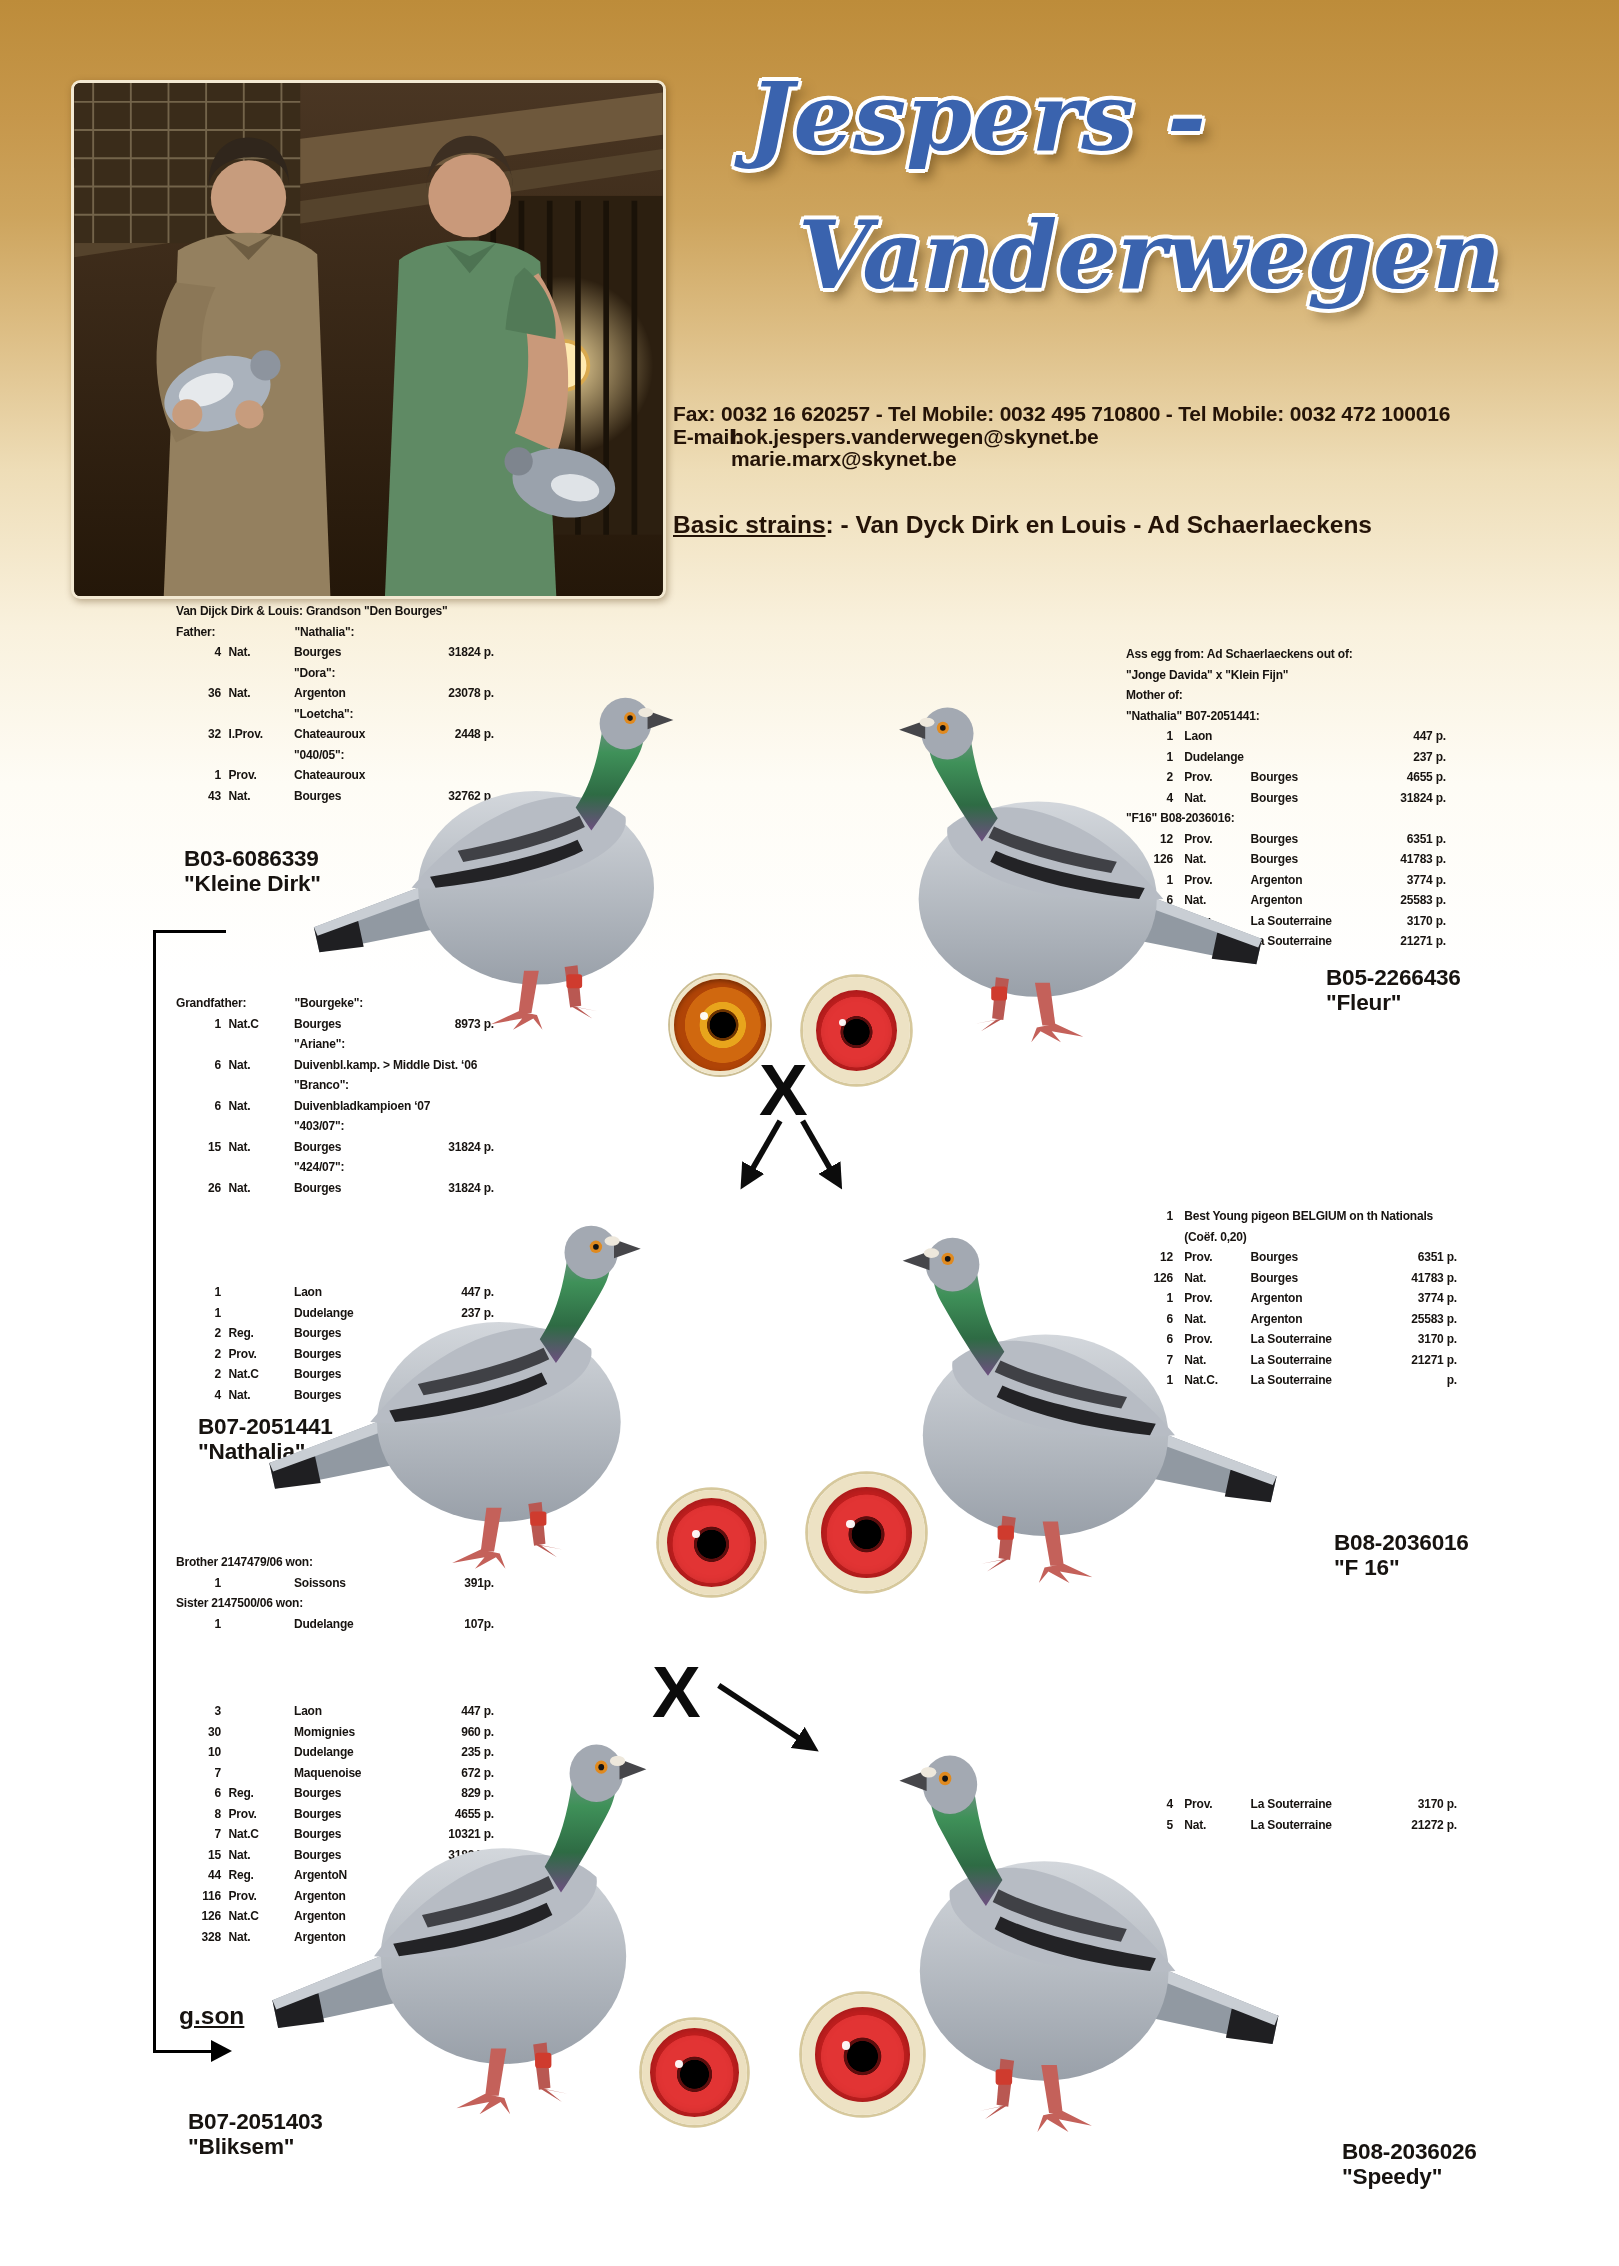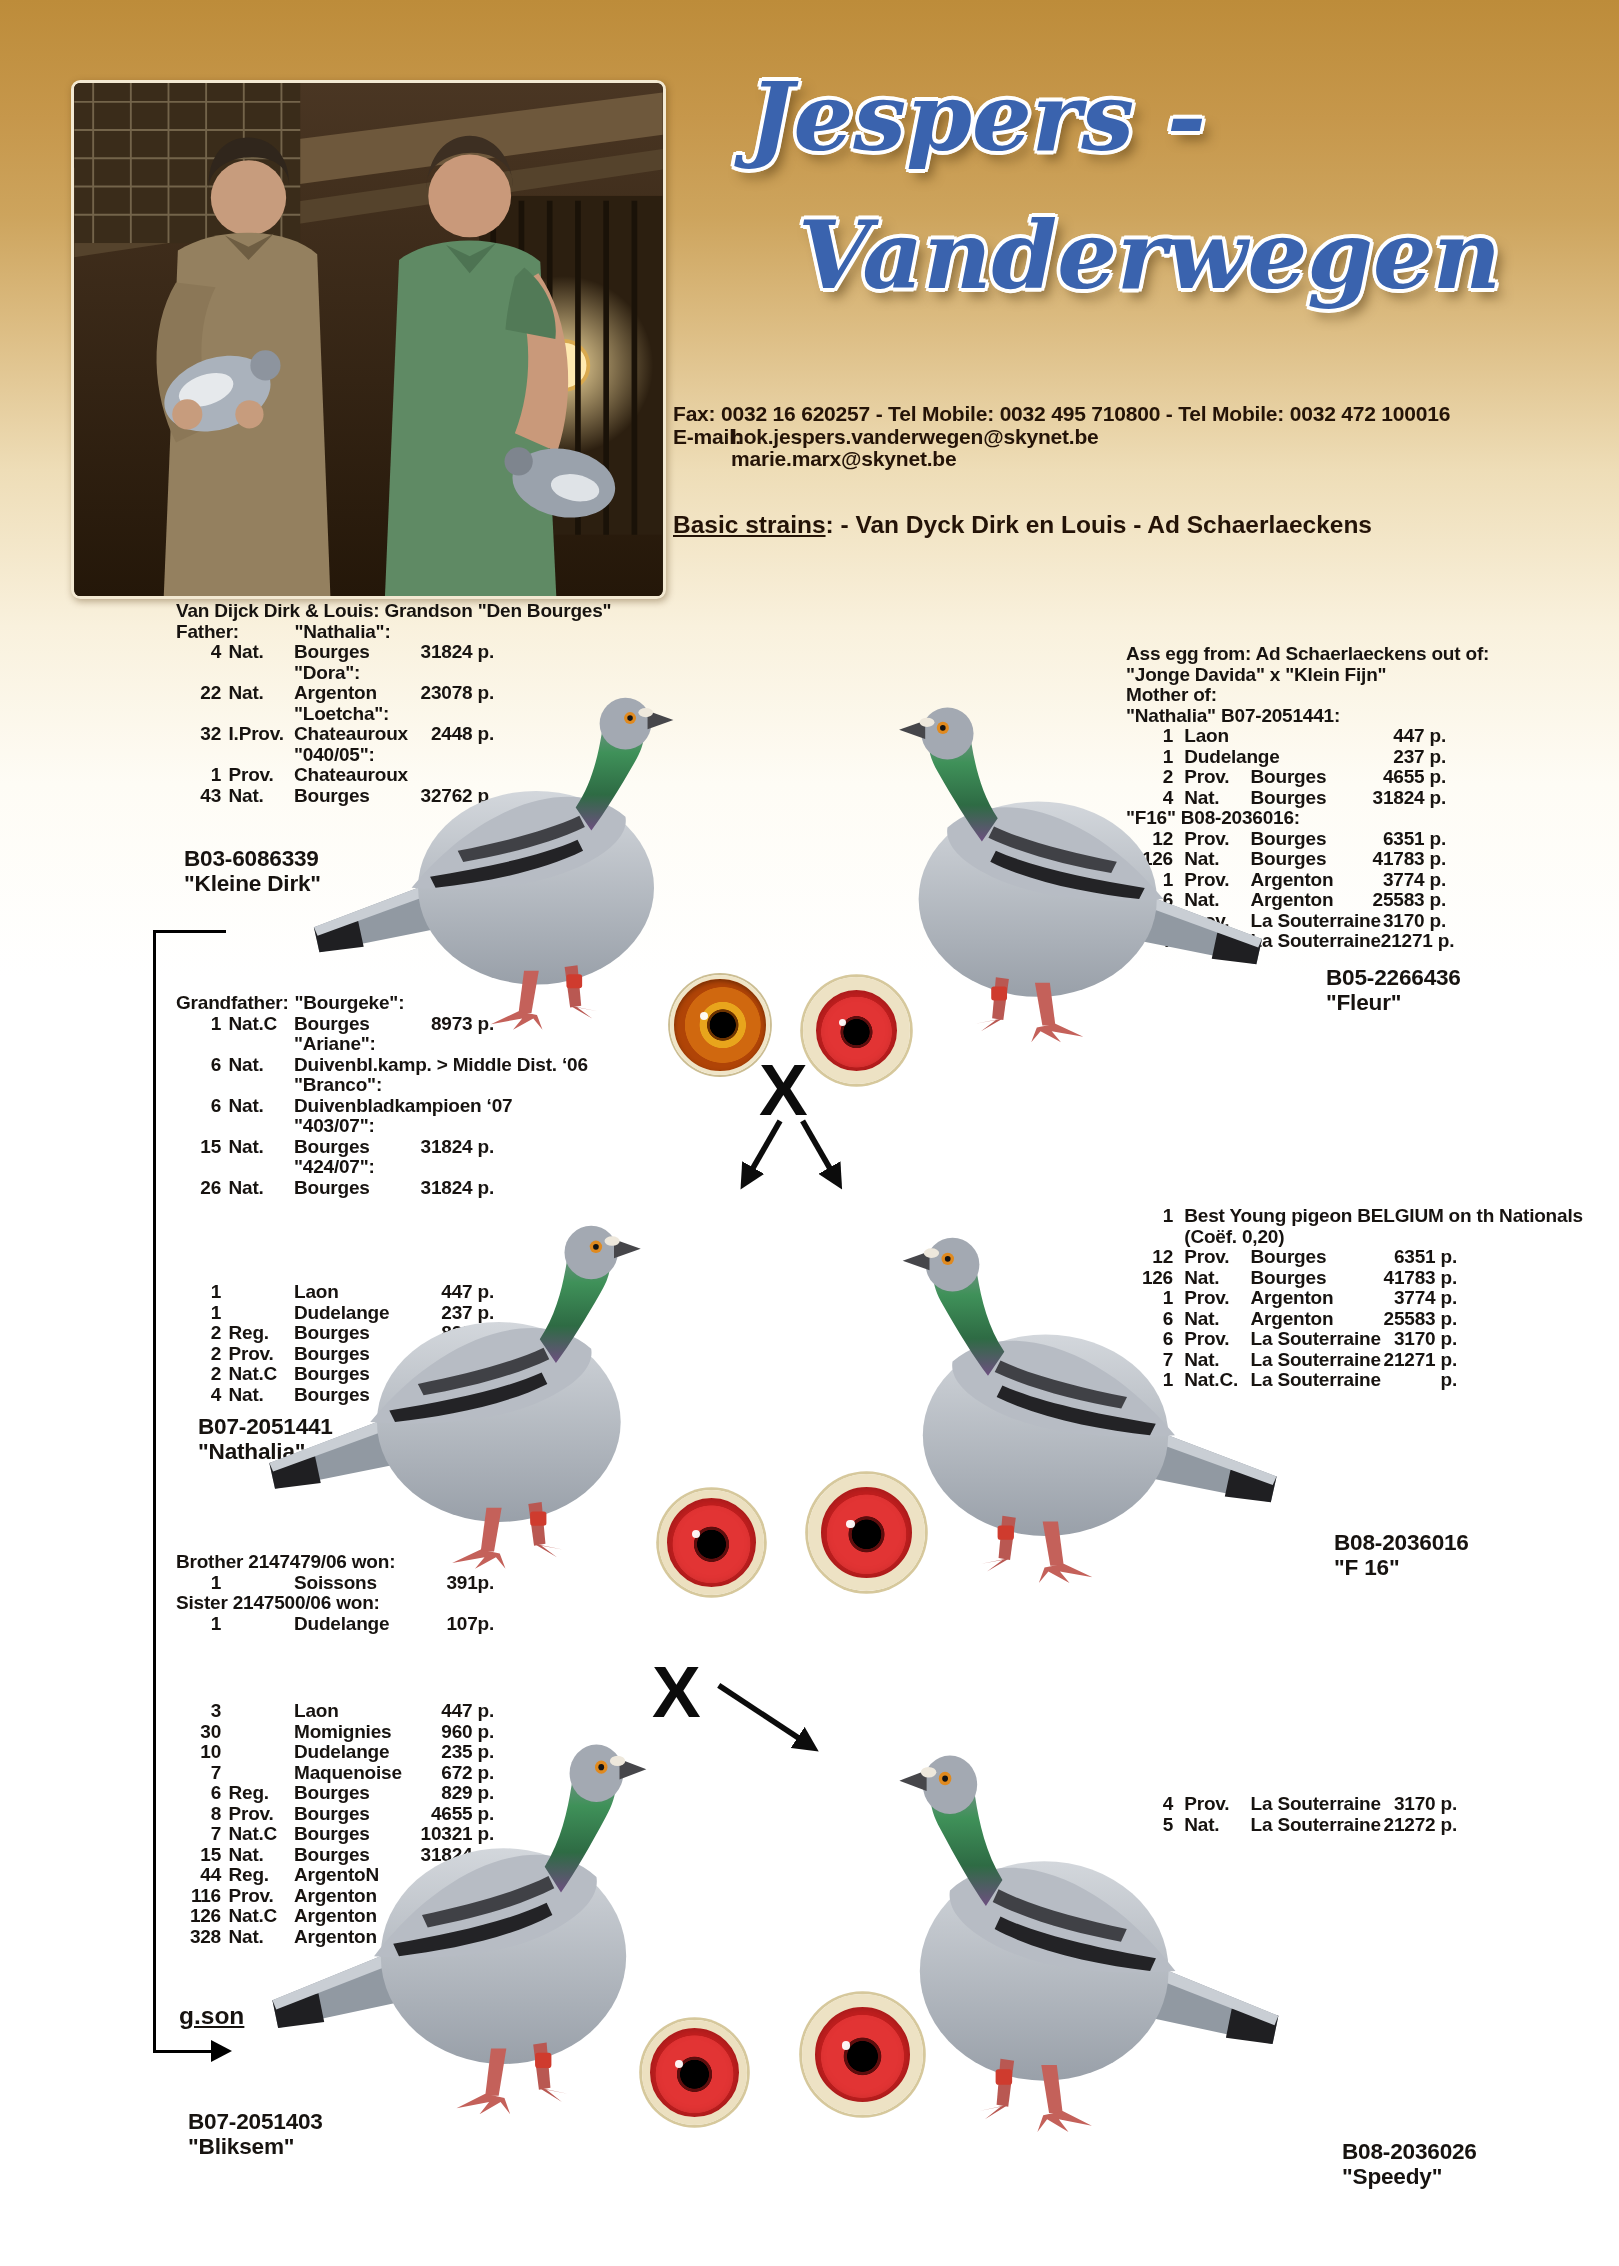--- a/index.html
+++ b/index.html
@@ -21,21 +21,21 @@
   #title1{left:749px;top:62px;font-size:94px;}
   #title2{left:798px;top:200px;font-size:94px;}
   
   .contact{position:absolute;left:673px;top:403px;font-size:21px;line-height:22.6px;color:#241307;
            letter-spacing:-0.2px;white-space:nowrap;}
   .contact .lbl-email{display:inline-block;width:58px;}
   .email-indent{padding-left:58px;}
   .strains{position:absolute;left:673px;top:511px;font-size:24.5px;color:#241307;white-space:nowrap;}
   .strains .u{text-decoration:underline;}
   
-  .pblock{position:absolute;font-size:19px;line-height:20.5px;letter-spacing:-0.2px;white-space:nowrap;}
+  .pblock{position:absolute;font-size:12px;line-height:20.5px;letter-spacing:-0.2px;white-space:nowrap;}
   .prow{display:flex;height:20.5px;}
   .prow span{flex:0 0 auto;}
   .prow .pos{width:45px;text-align:right;}
   .prow .cat{width:58px;margin-left:7.5px;}
   .prow .lbl{width:111px;}
   .prow .race{margin-left:7.5px;}
   .prow .prize{margin-left:auto;text-align:right;}
   .pblock.rb .pos{width:47px;}
   .pblock.rb .cat{width:55px;margin-left:11.3px;}
   .pblock.rb .race{margin-left:11.3px;}
@@ -198,21 +198,21 @@
         <span class="cat">Nat.</span>
         <span class="race">Bourges</span>
         <span class="prize">31824 p.</span>
       </div>
       <div class="prow">
         <span class="pos"></span>
         <span class="cat"></span>
         <span class="race">"Dora":</span>
       </div>
       <div class="prow">
-        <span class="pos">22</span>
+        <span class="pos">36</span>
         <span class="cat">Nat.</span>
         <span class="race">Argenton</span>
         <span class="prize">23078 p.</span>
       </div>
       <div class="prow">
         <span class="pos"></span>
         <span class="cat"></span>
         <span class="race">"Loetcha":</span>
       </div>
       <div class="prow">

